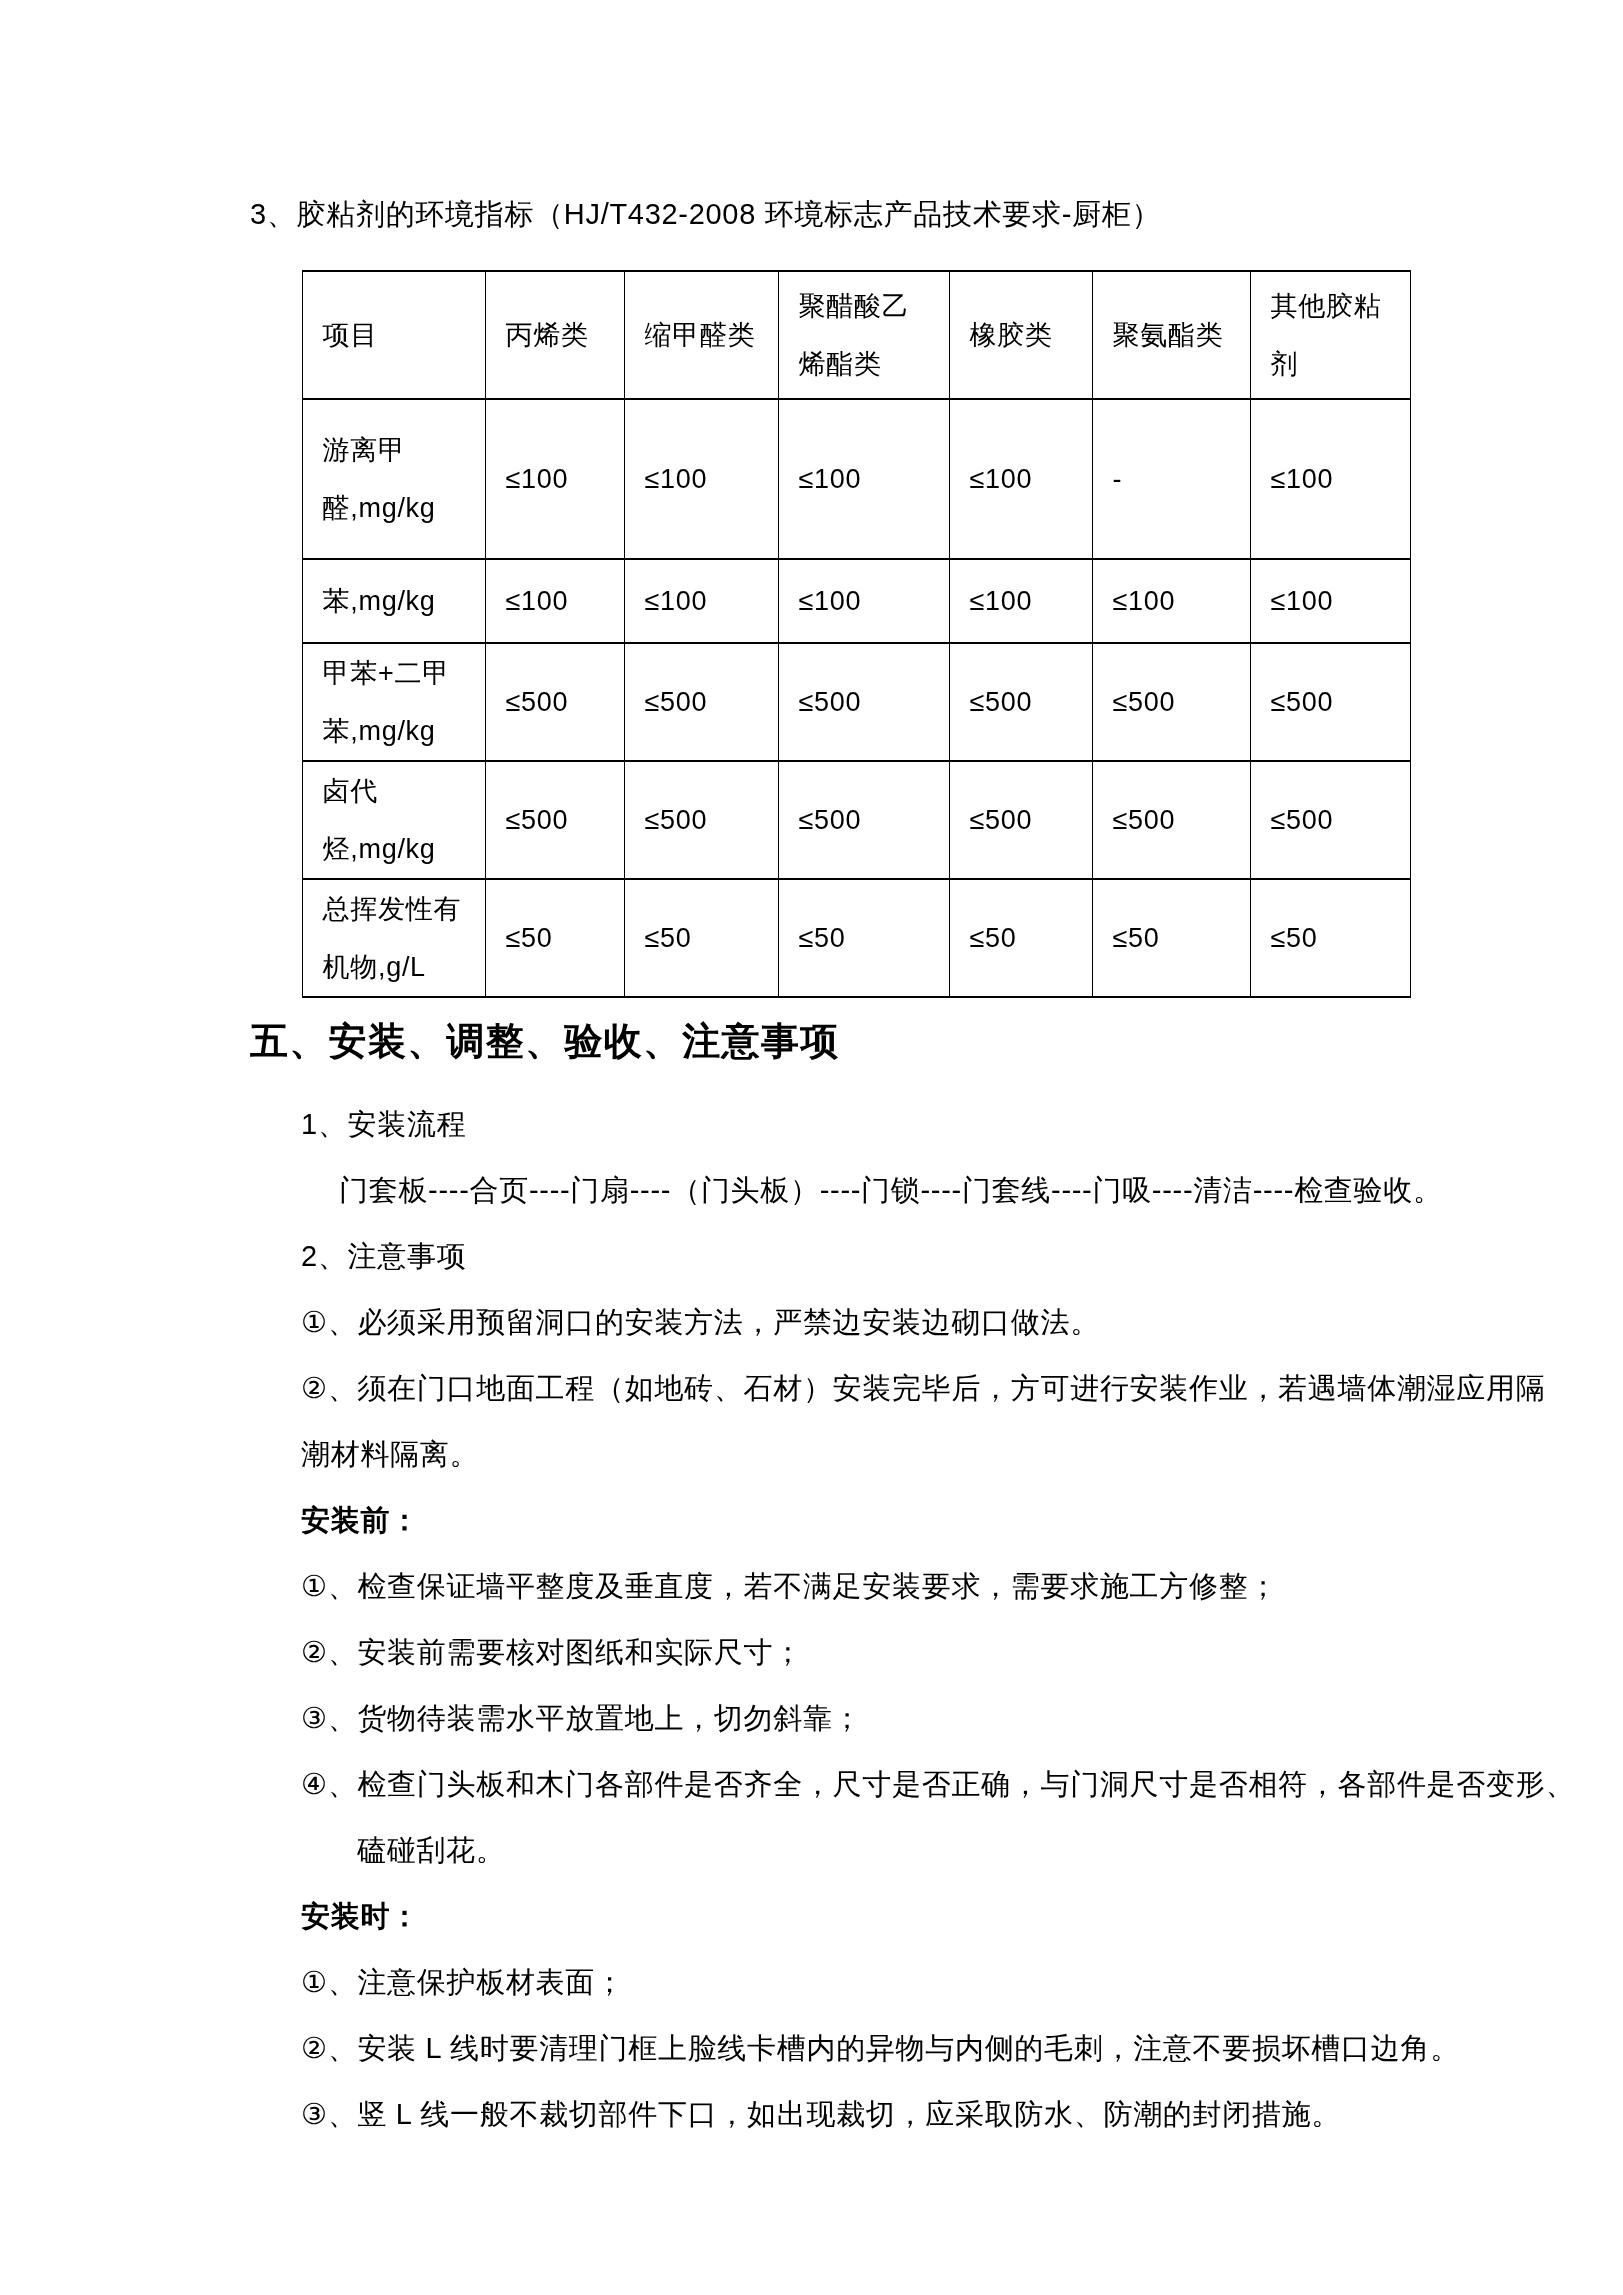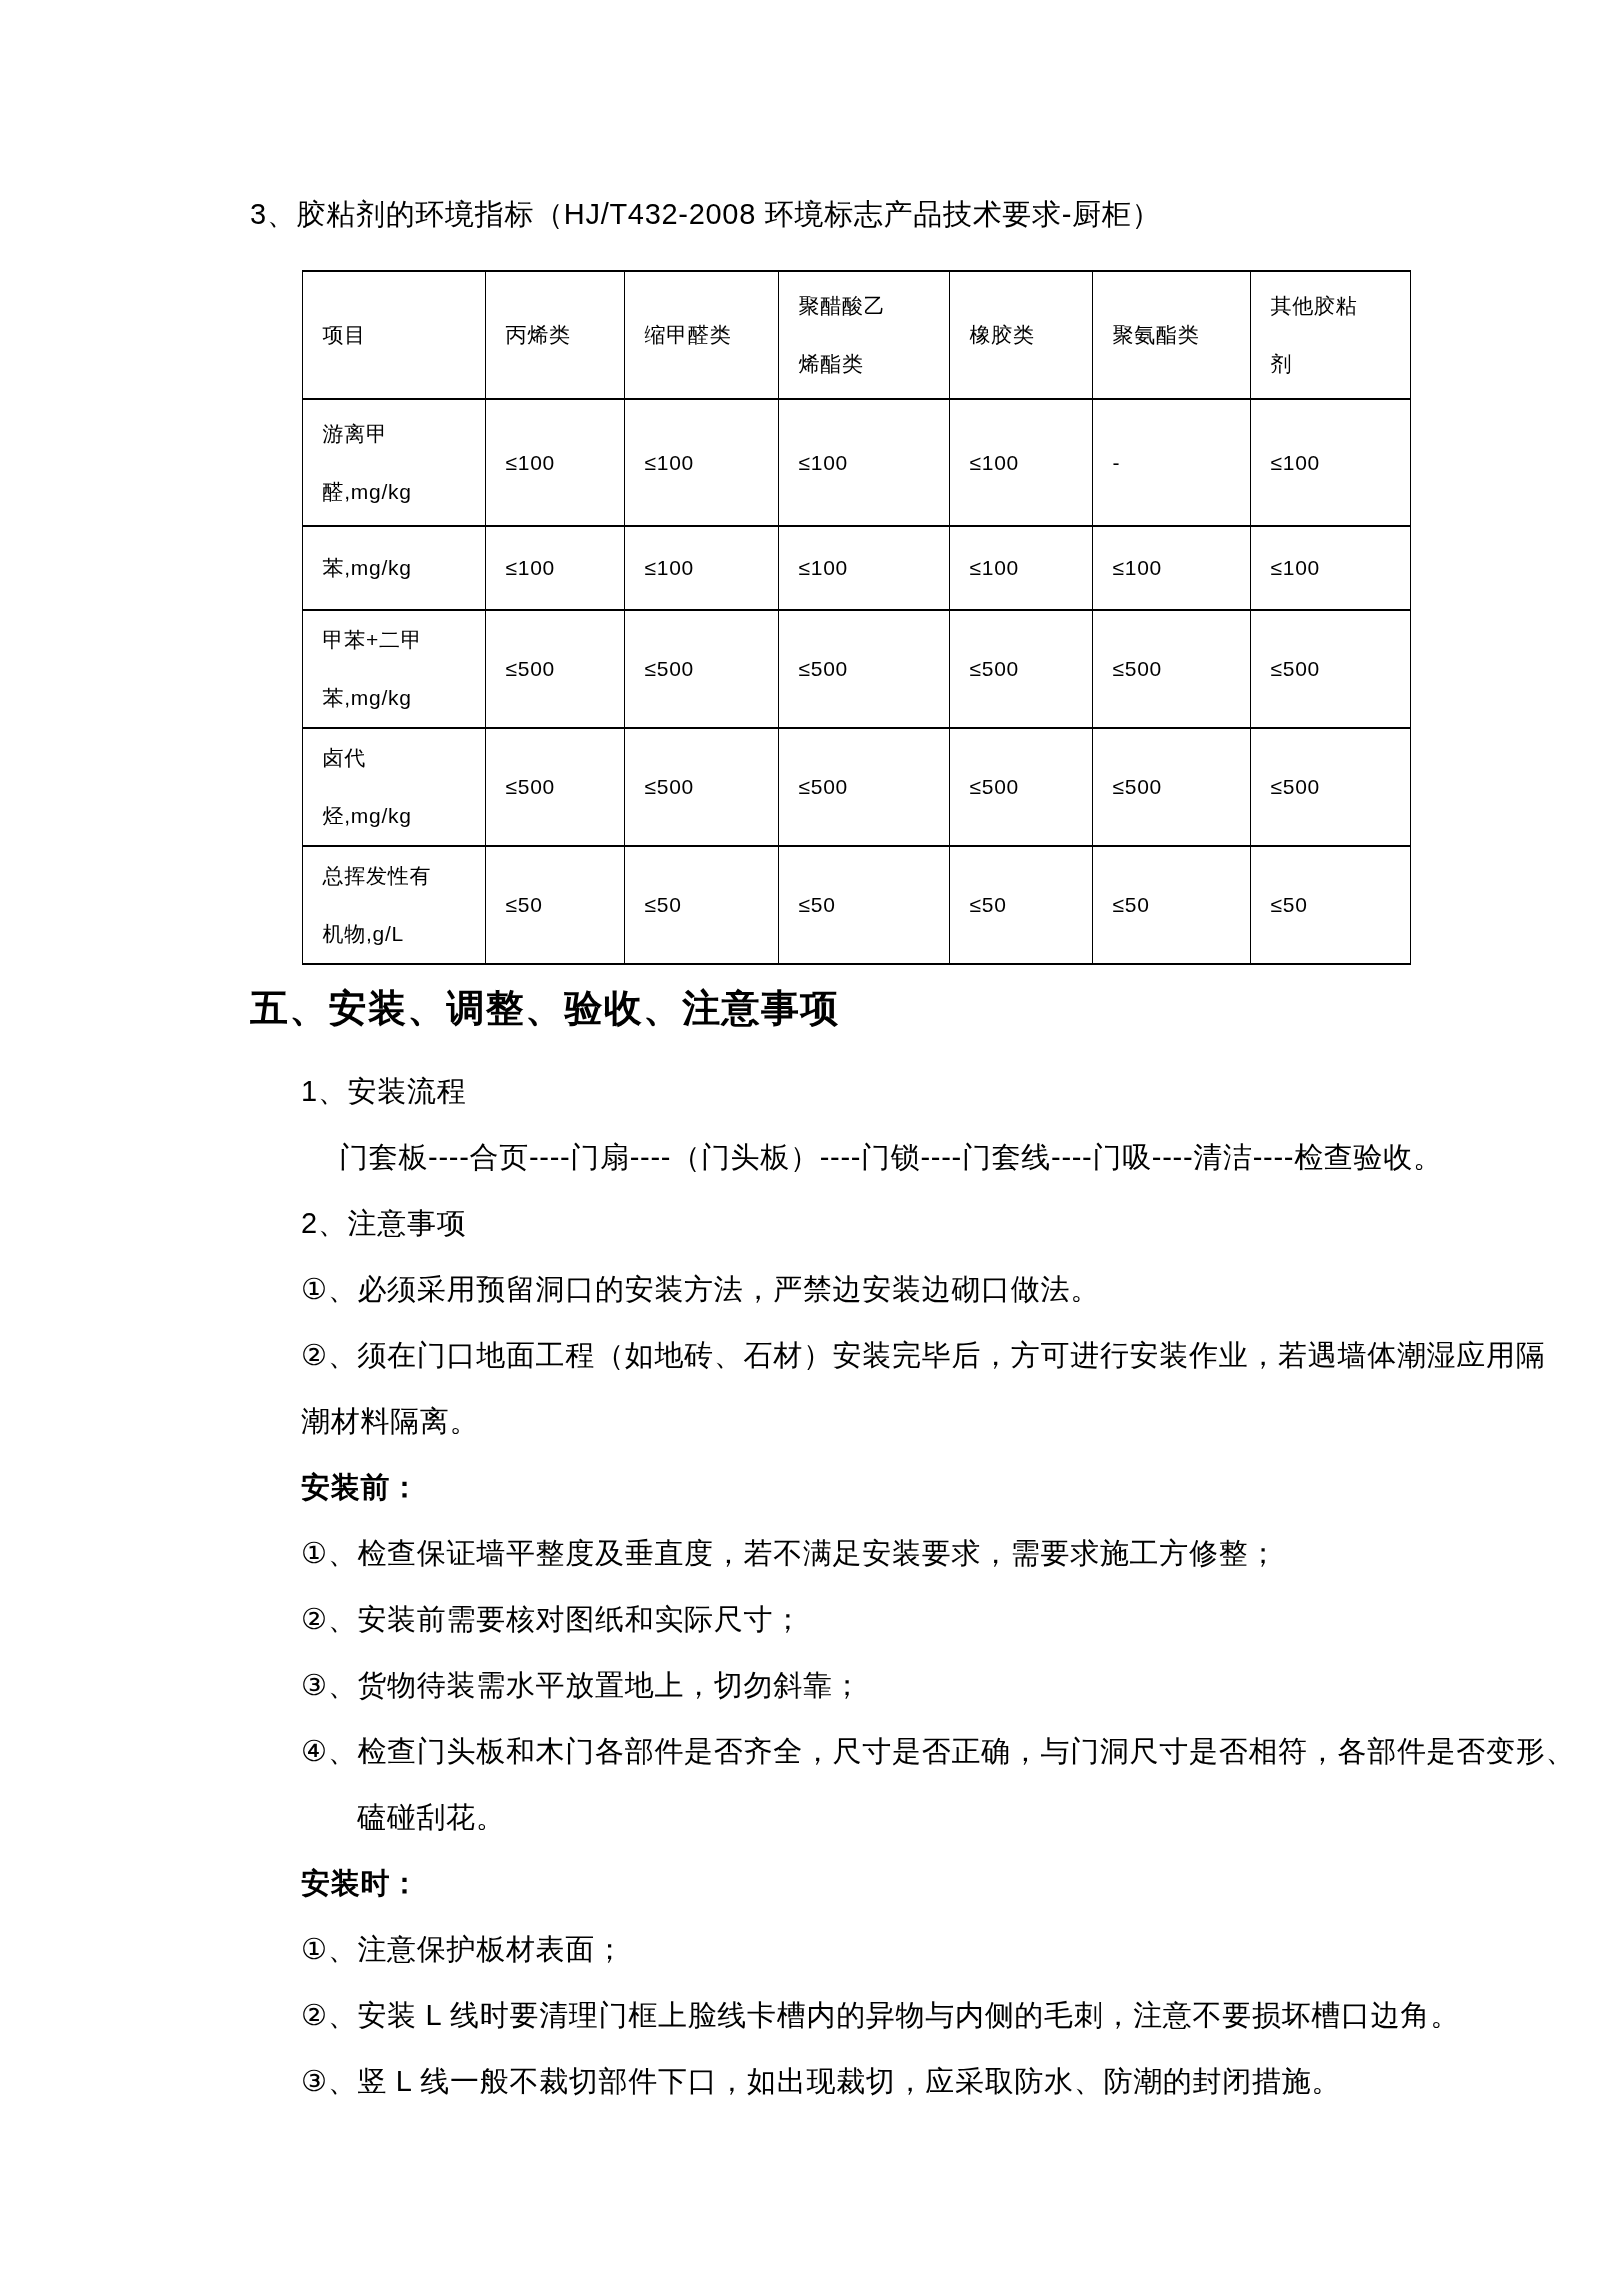--- a/index.html
+++ b/index.html
@@ -30,31 +30,31 @@
     border-collapse: collapse;
     table-layout: fixed;
     width: 1107px;
   }
   table.env-table th,
   table.env-table td {
     border-left: 1.3px solid #000;
     border-right: 1.3px solid #000;
     border-top: 2px solid #000;
     border-bottom: 2px solid #000;
-    font-size: 21px;
+    font-size: 27px;
     font-weight: normal;
     text-align: left;
     vertical-align: middle;
     padding: 0 3.9px 0 19.6px;
     line-height: 58px;
     white-space: pre-line;
     letter-spacing: 0.7px;
   }
   tr.h-196 { height: 128px; }
-  tr.h-194 { height: 127px; }
+  tr.h-194 { height: 160px; }
   tr.h-128 { height: 84px; }
   tr.h-191 { height: 110px; }
   tr.h-190 { height: 116px; }
   .sec5-heading {
     margin: 19.6px 0 0 250px;
     font-size: 38px;
     font-weight: bold;
     line-height: 46px;
     letter-spacing: 1.3px;
   }

